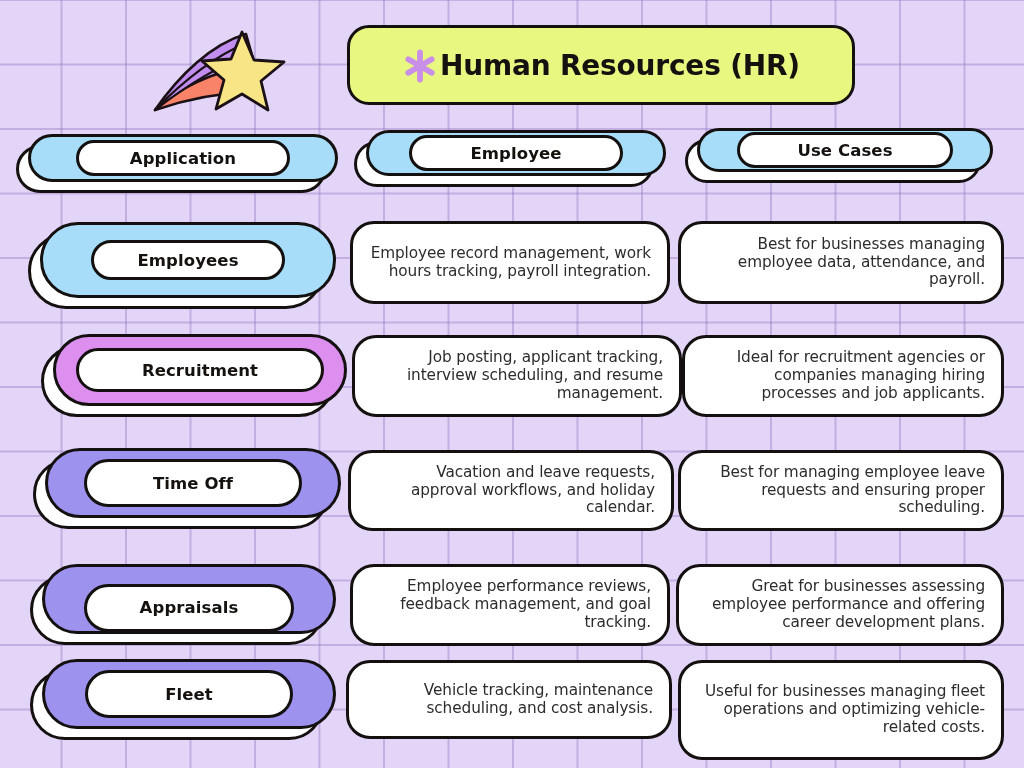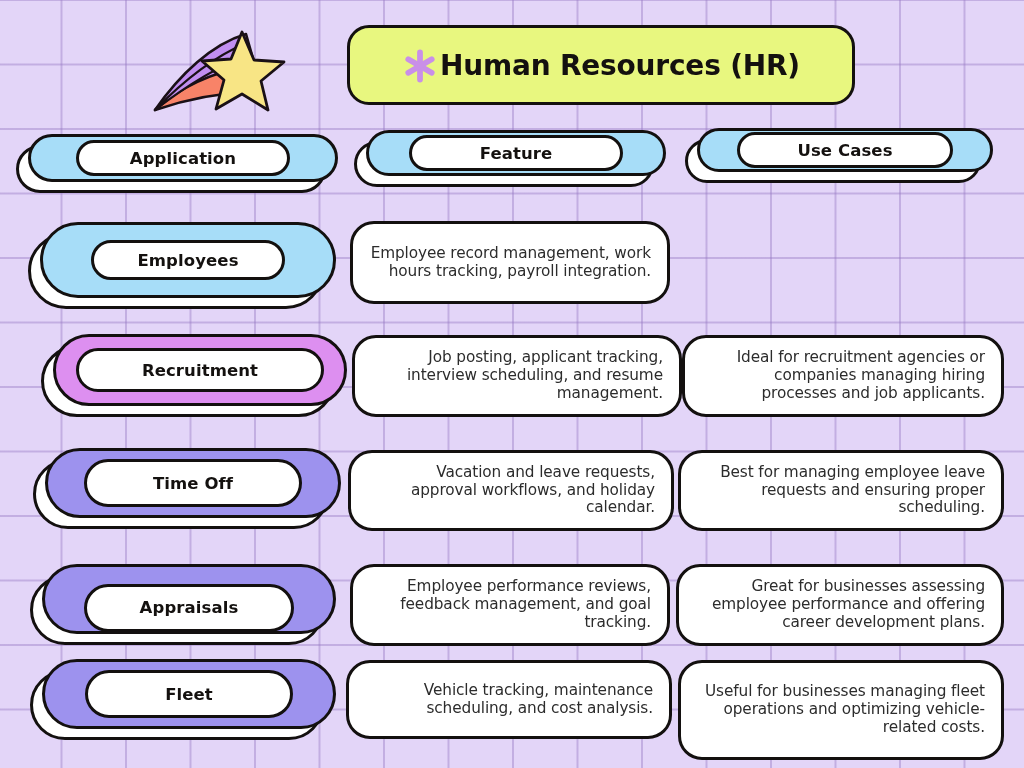--- a/index.html
+++ b/index.html
@@ -183,21 +183,21 @@
       <div class="pill-inner" style="width:214px;">
         <span class="pill-label">Application</span>
       </div>
     </div>
   </div>
 
   <div class="pill-wrap header-pill" style="left:366px; top:130px; width:300px; height:46px;">
     <div class="pill-shadow"></div>
     <div class="pill-outer" style="background:#a7ddf8;">
       <div class="pill-inner" style="width:214px;">
-        <span class="pill-label">Feature</span>
+        <span class="pill-label">Employee</span>
       </div>
     </div>
   </div>
 
   <div class="pill-wrap header-pill" style="left:697px; top:128px; width:296px; height:44px;">
     <div class="pill-shadow"></div>
     <div class="pill-outer" style="background:#a7ddf8;">
       <div class="pill-inner" style="width:216px;">
         <span class="pill-label">Use Cases</span>
       </div>
@@ -207,20 +207,23 @@
   <div class="pill-wrap row-pill" style="left:40px; top:222px; width:296px; height:76px;">
     <div class="pill-shadow"></div>
     <div class="pill-outer" style="background:#a7ddf8;">
       <div class="pill-inner" style="width:194px; height:40px;">
         <span class="pill-label">Employees</span>
       </div>
     </div>
   </div>
   <div class="text-card" style="left:350px; top:221px; width:320px; height:83px;">
     <p>Employee record management, work hours tracking, payroll integration.</p>
+  </div>
+  <div class="text-card" style="left:678px; top:221px; width:326px; height:83px;">
+    <p>Best for businesses managing employee data, attendance, and payroll.</p>
   </div>
 
   <div class="pill-wrap row-pill" style="left:53px; top:334px; width:294px; height:72px;">
     <div class="pill-shadow"></div>
     <div class="pill-outer" style="background:#dd8ff0;">
       <div class="pill-inner" style="width:248px; height:44px;">
         <span class="pill-label">Recruitment</span>
       </div>
     </div>
   </div>

